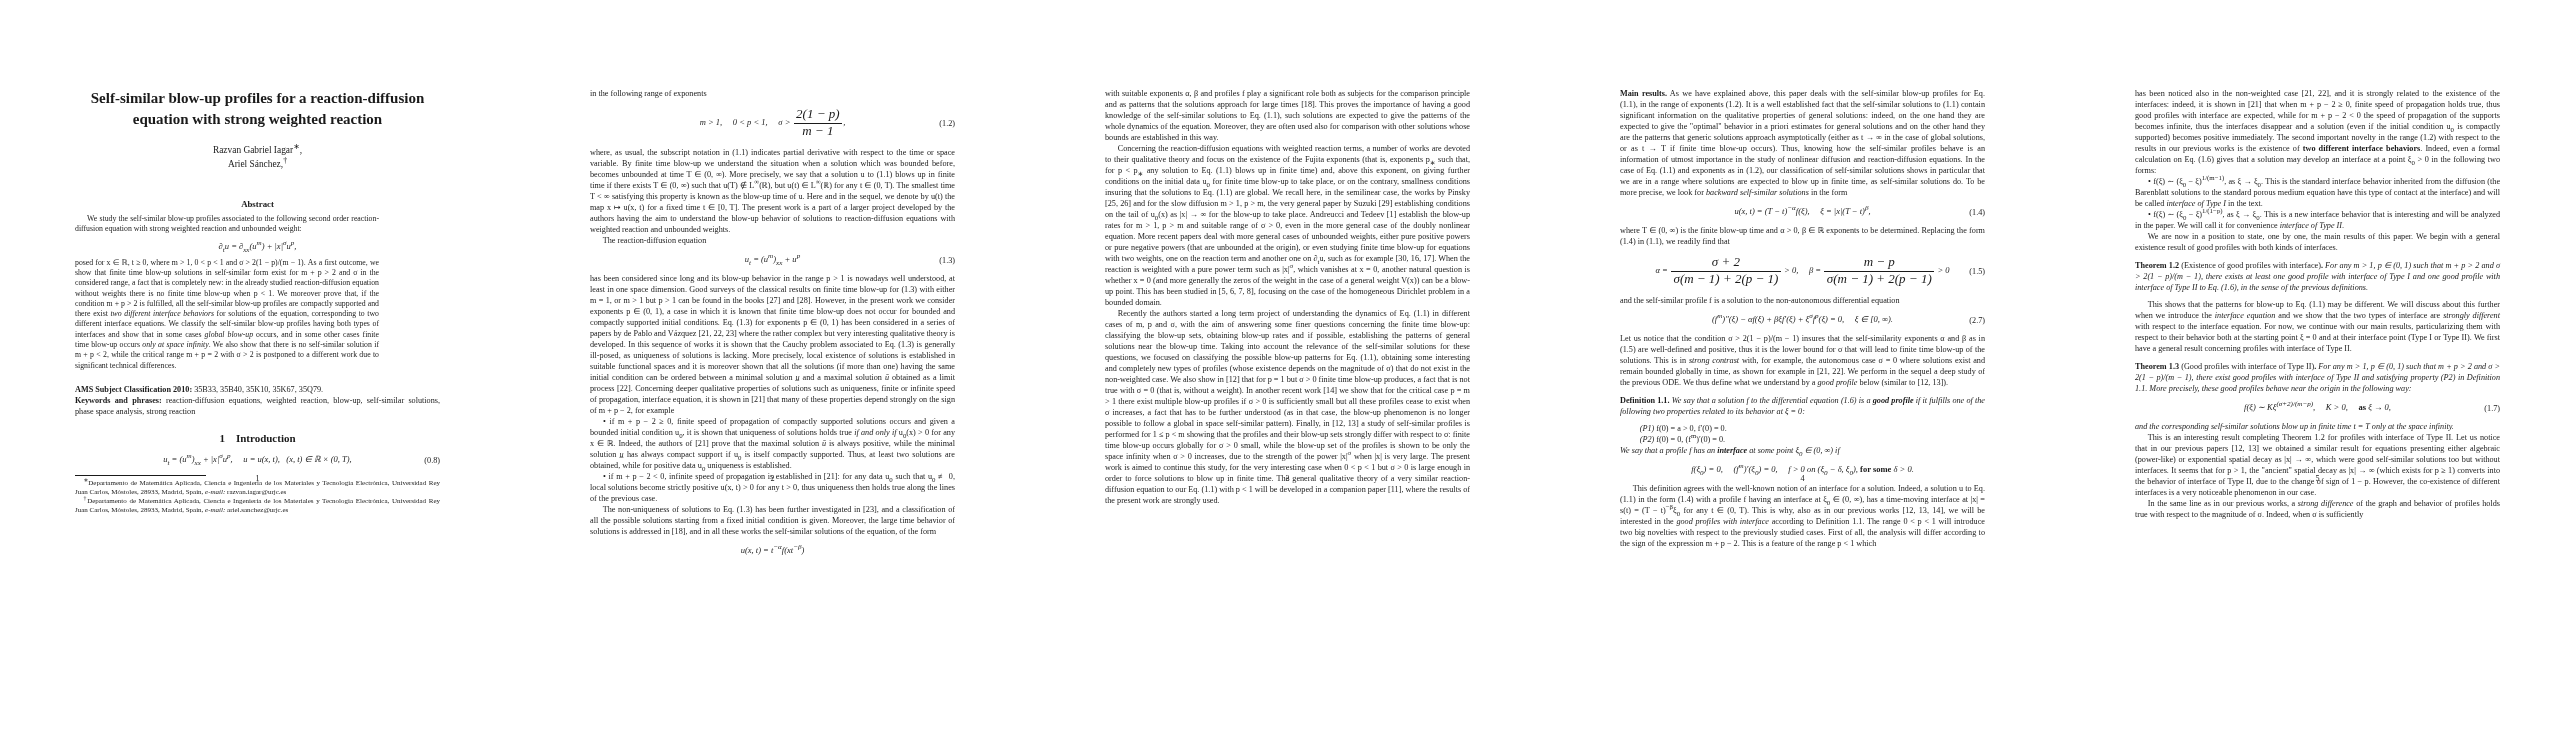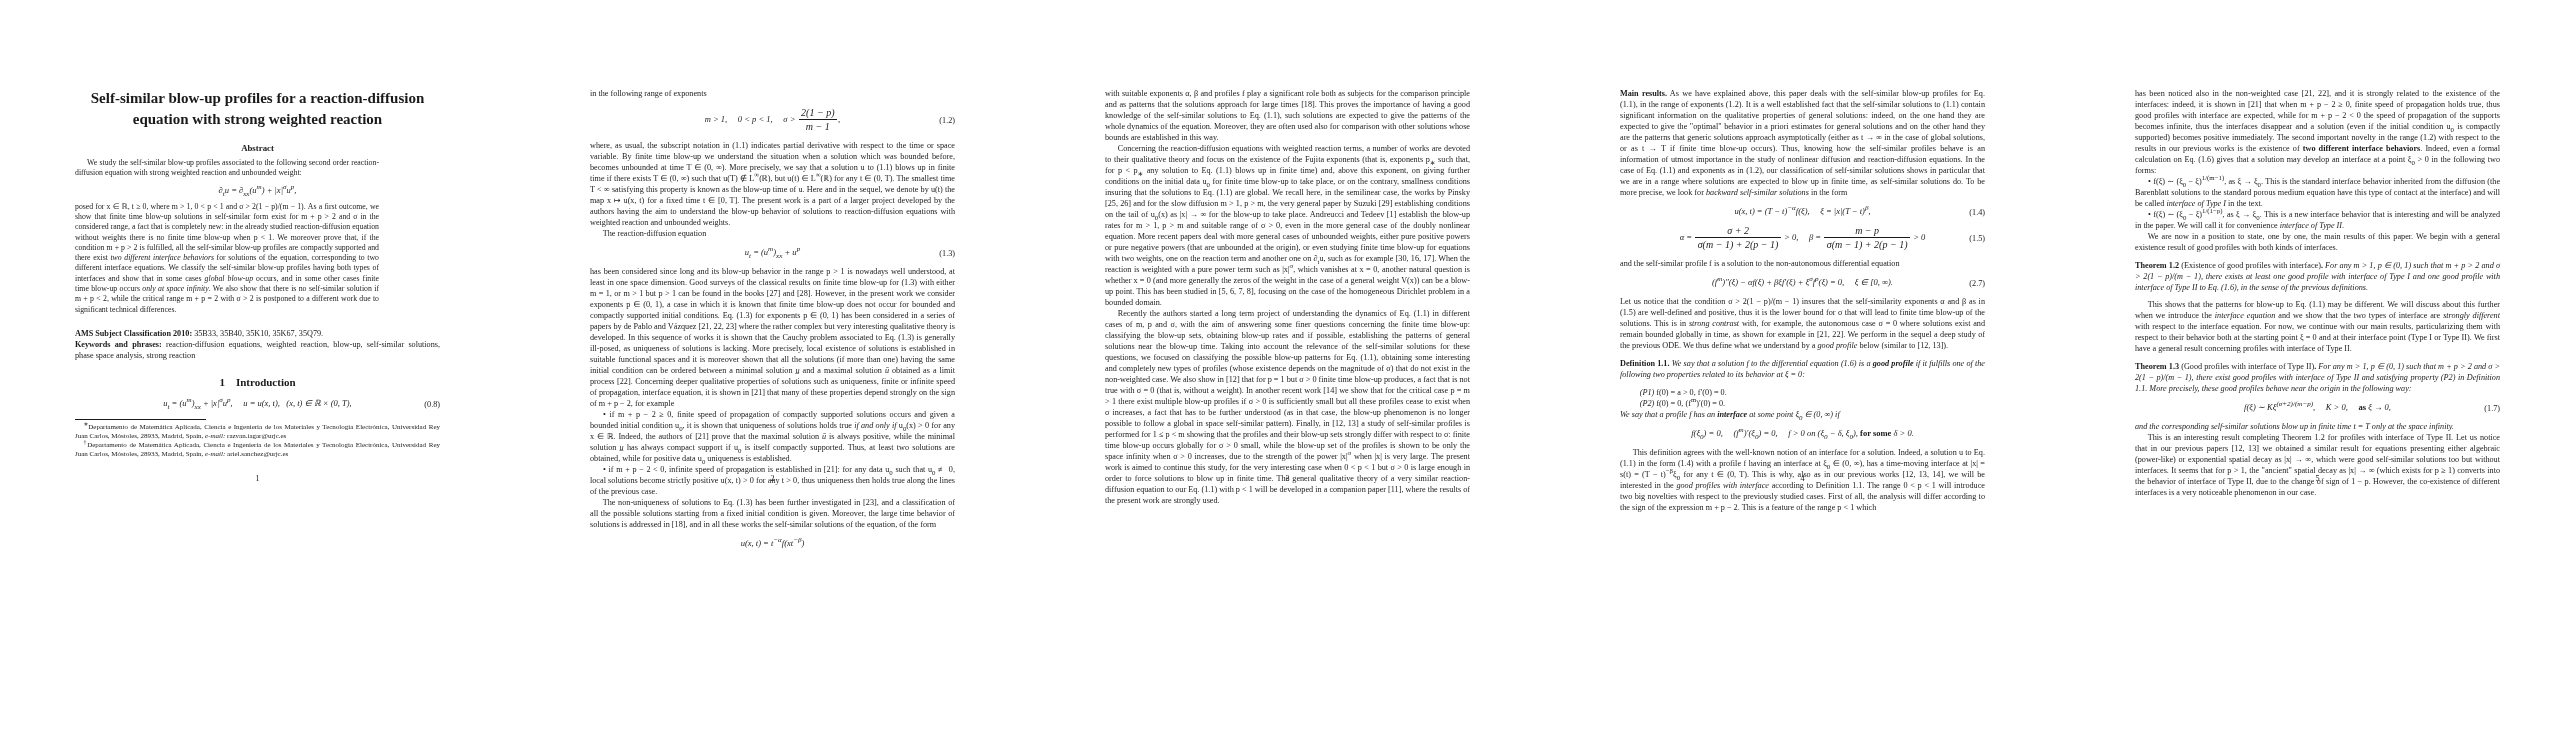--- a/index.html
+++ b/index.html
@@ -22,41 +22,45 @@
   .thm{margin:6.7px 0}
   .amsgap{margin-top:13.4px}
   .kw{margin-bottom:3.6px}
   .section{font-size:11px;font-weight:bold;margin:16px 0 9.7px 0;text-indent:0;text-align:center}
   
   .eqrow{position:relative;margin:8px 0;text-indent:0;text-align:center}
   .abseq{margin:6px 0}
   .eqmath{display:inline-block;font-style:italic;font-size:8.5px;text-align:center}
   .eqmath b{font-style:normal}
   .eqnum{position:absolute;right:0;top:50%;transform:translateY(-50%);font-style:normal;font-size:8.2px}
-  .frac{display:inline-block;vertical-align:middle;text-align:center;font-size:10px;line-height:1.15;margin:0 1.2px}
+  .frac{display:inline-block;vertical-align:middle;text-align:center;font-size:13px;line-height:1.15;margin:0 1.2px}
   .frac .fn{display:block;padding:0 2.4px 0.6px 2.4px;border-bottom:0.6px solid #1a1a1a}
   .frac .fd{display:block;padding:0.6px 2.4px 0 2.4px}
   
   .fnrule{height:0;border:none;border-top:0.6px solid #1a1a1a;width:131px;margin:9.7px 0 3.6px 0}
   .fnote{font-size:7px;line-height:8.8px;text-indent:1.2em;margin:0}
   .pagenum{position:absolute;bottom:72px;left:0;width:100%;text-align:center;font-size:8.2px;color:#1a1a1a}
   
   .arxiv-stamp{position:absolute;left:3.6px;top:50%;transform:translateY(-50%) rotate(180deg);
         writing-mode:vertical-rl;font-family:"Liberation Serif",serif;font-size:16px;
         color:#8a8a8a;white-space:pre;letter-spacing:0.6px}
   sup,sub{line-height:0}
 </style>
 </head>
 <body>
 
 <div id="pages">
   <span class="arxiv-stamp">arXiv:2004.05658v1  [math.AP]  12 Apr 2020</span>
 <div class="page first">
       <div class="text-block">
         <div class="title">Self-similar blow-up profiles for a reaction-diffusion equation with strong weighted reaction</div>
+        <div class="authors">
+          <div class="author-line">Razvan Gabriel Iagar<sup>∗</sup>,</div>
+          <div class="author-line">Ariel Sánchez,<sup>†</sup></div>
+        </div>
         <div class="abshead">Abstract</div>
         <div class="par abs ind">We study the self-similar blow-up profiles associated to the following second order reaction-diffusion equation with strong weighted reaction and unbounded weight:</div>
         <div class="eqrow abseq"><div class="eqmath">∂<sub>t</sub>u = ∂<sub>xx</sub>(u<sup>m</sup>) + |x|<sup>σ</sup>u<sup>p</sup>,</div></div>
         <div class="par abs">posed for x ∈ ℝ, t ≥ 0, where m &gt; 1, 0 &lt; p &lt; 1 and σ &gt; 2(1 − p)/(m − 1). As a first outcome, we show that finite time blow-up solutions in self-similar form exist for m + p &gt; 2 and σ in the considered range, a fact that is completely new: in the already studied reaction-diffusion equation without weights there is no finite time blow-up when p &lt; 1. We moreover prove that, if the condition m + p &gt; 2 is fulfilled, all the self-similar blow-up profiles are compactly supported and there exist <i>two different interface behaviors</i> for solutions of the equation, corresponding to two different interface equations. We classify the self-similar blow-up profiles having both types of interfaces and show that in some cases <i>global blow-up</i> occurs, and in some other cases finite time blow-up occurs <i>only at space infinity</i>. We also show that there is no self-similar solution if m + p &lt; 2, while the critical range m + p = 2 with σ &gt; 2 is postponed to a different work due to significant technical differences.</div>
         <div class="par amsgap"><b>AMS Subject Classification 2010:</b> 35B33, 35B40, 35K10, 35K67, 35Q79.</div>
         <div class="par kw"><b>Keywords and phrases:</b> reaction-diffusion equations, weighted reaction, blow-up, self-similar solutions, phase space analysis, strong reaction</div>
         <div class="section">1 Introduction</div>
         <div class="eqrow"><div class="eqmath">u<sub>t</sub> = (u<sup>m</sup>)<sub>xx</sub> + |x|<sup>σ</sup>u<sup>p</sup>,  u = u(x, t),  (x, t) ∈ ℝ × (0, T),</div><div class="eqnum">(0.8)</div></div>
         <div class="fnrule"></div>
         <div class="fnote"><sup>∗</sup>Departamento de Matemática Aplicada, Ciencia e Ingenieria de los Materiales y Tecnologia Electrónica, Universidad Rey Juan Carlos, Móstoles, 28933, Madrid, Spain, <i>e-mail:</i> razvan.iagar@urjc.es</div>
@@ -84,20 +88,21 @@
         <div class="par">with suitable exponents α, β and profiles f play a significant role both as subjects for the comparison principle and as patterns that the solutions approach for large times [18]. This proves the importance of having a good knowledge of the self-similar solutions to Eq. (1.1), such solutions are expected to give the patterns of the whole dynamics of the equation. Moreover, they are often used also for comparison with other solutions whose bounds are established in this way.</div>
         <div class="par ind">Concerning the reaction-diffusion equations with weighted reaction terms, a number of works are devoted to their qualitative theory and focus on the existence of the Fujita exponents (that is, exponents p<sub>∗</sub> such that, for p &lt; p<sub>∗</sub> any solution to Eq. (1.1) blows up in finite time) and, above this exponent, on giving further conditions on the initial data u<sub>0</sub> for finite time blow-up to take place, or on the contrary, smallness conditions insuring that the solutions to Eq. (1.1) are global. We recall here, in the semilinear case, the works by Pinsky [25, 26] and for the slow diffusion m &gt; 1, p &gt; m, the very general paper by Suzuki [29] establishing conditions on the tail of u<sub>0</sub>(x) as |x| → ∞ for the blow-up to take place. Andreucci and Tedeev [1] establish the blow-up rates for m &gt; 1, p &gt; m and suitable range of σ &gt; 0, even in the more general case of the doubly nonlinear equation. More recent papers deal with more general cases of unbounded weights, either pure positive powers or pure negative powers (that are unbounded at the origin), or even studying finite time blow-up for equations with two weights, one on the reaction term and another one on ∂<sub>t</sub>u, such as for example [30, 16, 17]. When the reaction is weighted with a pure power term such as |x|<sup>σ</sup>, which vanishes at x = 0, another natural question is whether x = 0 (and more generally the zeros of the weight in the case of a general weight V(x)) can be a blow-up point. This has been studied in [5, 6, 7, 8], focusing on the case of the homogeneous Dirichlet problem in a bounded domain.</div>
         <div class="par ind">Recently the authors started a long term project of understanding the dynamics of Eq. (1.1) in different cases of m, p and σ, with the aim of answering some finer questions concerning the finite time blow-up: classifying the blow-up sets, obtaining blow-up rates and if possible, establishing the patterns of general solutions near the blow-up time. Taking into account the relevance of the self-similar solutions for these questions, we focused on classifying the possible blow-up patterns for Eq. (1.1), obtaining some interesting and completely new types of profiles (whose existence depends on the magnitude of σ) that do not exist in the non-weighted case. We also show in [12] that for p = 1 but σ &gt; 0 finite time blow-up produces, a fact that is not true with σ = 0 (that is, without a weight). In another recent work [14] we show that for the critical case p = m &gt; 1 there exist multiple blow-up profiles if σ &gt; 0 is sufficiently small but all these profiles cease to exist when σ increases, a fact that has to be further understood (as in that case, the blow-up phenomenon is no longer possible to follow a global in space self-similar pattern). Finally, in [12, 13] a study of self-similar profiles is performed for 1 ≤ p &lt; m showing that the profiles and their blow-up sets strongly differ with respect to σ: finite time blow-up occurs globally for σ &gt; 0 small, while the blow-up set of the profiles is shown to be only the space infinity when σ &gt; 0 increases, due to the strength of the power |x|<sup>σ</sup> when |x| is very large. The present work is aimed to continue this study, for the very interesting case when 0 &lt; p &lt; 1 but σ &gt; 0 is large enough in order to force solutions to blow up in finite time. The general qualitative theory of a very similar reaction-diffusion equation to our Eq. (1.1) with p &lt; 1 will be developed in a companion paper [11], where the results of the present work are strongly used.</div>
       </div>
       <div class="pagenum">3</div>
     </div>
     <div class="page">
       <div class="text-block">
         <div class="par"><b>Main results.</b> As we have explained above, this paper deals with the self-similar blow-up profiles for Eq. (1.1), in the range of exponents (1.2). It is a well established fact that the self-similar solutions to (1.1) contain significant information on the qualitative properties of general solutions: indeed, on the one hand they are expected to give the "optimal" behavior in a priori estimates for general solutions and on the other hand they are the patterns that generic solutions approach asymptotically (either as t → ∞ in the case of global solutions, or as t → T if finite time blow-up occurs). Thus, knowing how the self-similar profiles behave is an information of utmost importance in the study of nonlinear diffusion and reaction-diffusion equations. In the case of Eq. (1.1) and exponents as in (1.2), our classification of self-similar solutions shows in particular that we are in a range where solutions are expected to blow up in finite time, as self-similar solutions do. To be more precise, we look for <i>backward self-similar solutions</i> in the form</div>
         <div class="eqrow"><div class="eqmath">u(x, t) = (T − t)<sup>−α</sup>f(ξ),  ξ = |x|(T − t)<sup>β</sup>,</div><div class="eqnum">(1.4)</div></div>
+        <div class="par">where T ∈ (0, ∞) is the finite blow-up time and α &gt; 0, β ∈ ℝ exponents to be determined. Replacing the form (1.4) in (1.1), we readily find that</div>
         <div class="eqrow"><div class="eqmath">α = <span class="frac"><span class="fn">σ + 2</span><span class="fd">σ(m − 1) + 2(p − 1)</span></span> &gt; 0,  β = <span class="frac"><span class="fn">m − p</span><span class="fd">σ(m − 1) + 2(p − 1)</span></span> &gt; 0</div><div class="eqnum">(1.5)</div></div>
         <div class="par">and the self-similar profile f is a solution to the non-autonomous differential equation</div>
         <div class="eqrow"><div class="eqmath">(f<sup>m</sup>)″(ξ) − αf(ξ) + βξf′(ξ) + ξ<sup>σ</sup>f<sup>p</sup>(ξ) = 0,  ξ ∈ [0, ∞).</div><div class="eqnum">(2.7)</div></div>
         <div class="par">Let us notice that the condition σ &gt; 2(1 − p)/(m − 1) insures that the self-similarity exponents α and β as in (1.5) are well-defined and positive, thus it is the lower bound for σ that will lead to finite time blow-up of the solutions. This is in <i>strong contrast</i> with, for example, the autonomous case σ = 0 where solutions exist and remain bounded globally in time, as shown for example in [21, 22]. We perform in the sequel a deep study of the previous ODE. We thus define what we understand by a <i>good profile</i> below (similar to [12, 13]).</div>
         <div class="par thm"><b>Definition 1.1.</b> <i>We say that a solution f to the differential equation (1.6) is a <b>good profile</b> if it fulfills one of the following two properties related to its behavior at ξ = 0:</i></div>
         <div class="par plist"><i>(P1)</i> f(0) = a &gt; 0, f′(0) = 0.</div>
         <div class="par plist"><i>(P2)</i> f(0) = 0, (f<sup>m</sup>)′(0) = 0.</div>
         <div class="par"><i>We say that a profile f has an <b>interface</b> at some point ξ<sub>0</sub> ∈ (0, ∞) if</i></div>
         <div class="eqrow"><div class="eqmath">f(ξ<sub>0</sub>) = 0,  (f<sup>m</sup>)′(ξ<sub>0</sub>) = 0,  f &gt; 0 on (ξ<sub>0</sub> − δ, ξ<sub>0</sub>), <b>for some</b> δ &gt; 0.</div></div>
         <div class="par ind">This definition agrees with the well-known notion of an interface for a solution. Indeed, a solution u to Eq. (1.1) in the form (1.4) with a profile f having an interface at ξ<sub>0</sub> ∈ (0, ∞), has a time-moving interface at |x| = s(t) = (T − t)<sup>−β</sup>ξ<sub>0</sub> for any t ∈ (0, T). This is why, also as in our previous works [12, 13, 14], we will be interested in the <i>good profiles with interface</i> according to Definition 1.1. The range 0 &lt; p &lt; 1 will introduce two big novelties with respect to the previously studied cases. First of all, the analysis will differ according to the sign of the expression m + p − 2. This is a feature of the range p &lt; 1 which</div>
@@ -109,17 +114,18 @@
         <div class="par">has been noticed also in the non-weighted case [21, 22], and it is strongly related to the existence of the interfaces: indeed, it is shown in [21] that when m + p − 2 ≥ 0, finite speed of propagation holds true, thus good profiles with interface are expected, while for m + p − 2 &lt; 0 the speed of propagation of the supports becomes infinite, thus the interfaces disappear and a solution (even if the initial condition u<sub>0</sub> is compactly supported) becomes positive immediately. The second important novelty in the range (1.2) with respect to the results in our previous works is the existence of <b>two different interface behaviors</b>. Indeed, even a formal calculation on Eq. (1.6) gives that a solution may develop an interface at a point ξ<sub>0</sub> &gt; 0 in the following two forms:</div>
         <div class="par bullet">• f(ξ) ∼ (ξ<sub>0</sub> − ξ)<sup>1/(m−1)</sup>, as ξ → ξ<sub>0</sub>. This is the standard interface behavior inherited from the diffusion (the Barenblatt solutions to the standard porous medium equation have this type of contact at the interface) and will be called <i>interface of Type I</i> in the text.</div>
         <div class="par bullet">• f(ξ) ∼ (ξ<sub>0</sub> − ξ)<sup>1/(1−p)</sup>, as ξ → ξ<sub>0</sub>. This is a new interface behavior that is interesting and will be analyzed in the paper. We will call it for convenience <i>interface of Type II</i>.</div>
         <div class="par ind">We are now in a position to state, one by one, the main results of this paper. We begin with a general existence result of good profiles with both kinds of interfaces.</div>
         <div class="par thm"><b>Theorem 1.2</b> (Existence of good profiles with interface)<b>.</b> <i>For any m &gt; 1, p ∈ (0, 1) such that m + p &gt; 2 and σ &gt; 2(1 − p)/(m − 1), there exists at least one good profile with interface of Type I and one good profile with interface of Type II to Eq. (1.6), in the sense of the previous definitions.</i></div>
         <div class="par ind">This shows that the patterns for blow-up to Eq. (1.1) may be different. We will discuss about this further when we introduce the <i>interface equation</i> and we show that the two types of interface are <i>strongly different</i> with respect to the interface equation. For now, we continue with our main results, particularizing them with respect to their behavior both at the starting point ξ = 0 and at their interface point (Type I or Type II). We first have a general result concerning profiles with interface of Type II.</div>
         <div class="par thm"><b>Theorem 1.3</b> (Good profiles with interface of Type II)<b>.</b> <i>For any m &gt; 1, p ∈ (0, 1) such that m + p &gt; 2 and σ &gt; 2(1 − p)/(m − 1), there exist good profiles with interface of Type II and satisfying property (P2) in Definition 1.1. More precisely, these good profiles behave near the origin in the following way:</i></div>
         <div class="eqrow"><div class="eqmath">f(ξ) ∼ Kξ<sup>(σ+2)/(m−p)</sup>,  K &gt; 0,  <b>as</b> ξ → 0,</div><div class="eqnum">(1.7)</div></div>
         <div class="par"><i>and the corresponding self-similar solutions blow up in finite time t = T only at the space infinity.</i></div>
         <div class="par ind">This is an interesting result completing Theorem 1.2 for profiles with interface of Type II. Let us notice that in our previous papers [12, 13] we obtained a similar result for equations presenting either algebraic (power-like) or exponential spatial decay as |x| → ∞, which were good self-similar solutions too but without interfaces. It seems that for p &gt; 1, the "ancient" spatial decay as |x| → ∞ (which exists for p ≥ 1) converts into the behavior of interface of Type II, due to the change of sign of 1 − p. However, the co-existence of different interfaces is a very noticeable phenomenon in our case.</div>
+        <div class="par ind">In the same line as in our previous works, a <i>strong difference</i> of the graph and behavior of profiles holds true with respect to the magnitude of σ. Indeed, when σ is sufficiently</div>
       </div>
       <div class="pagenum">5</div>
     </div>
   </div>
 
 
 </body></html>

